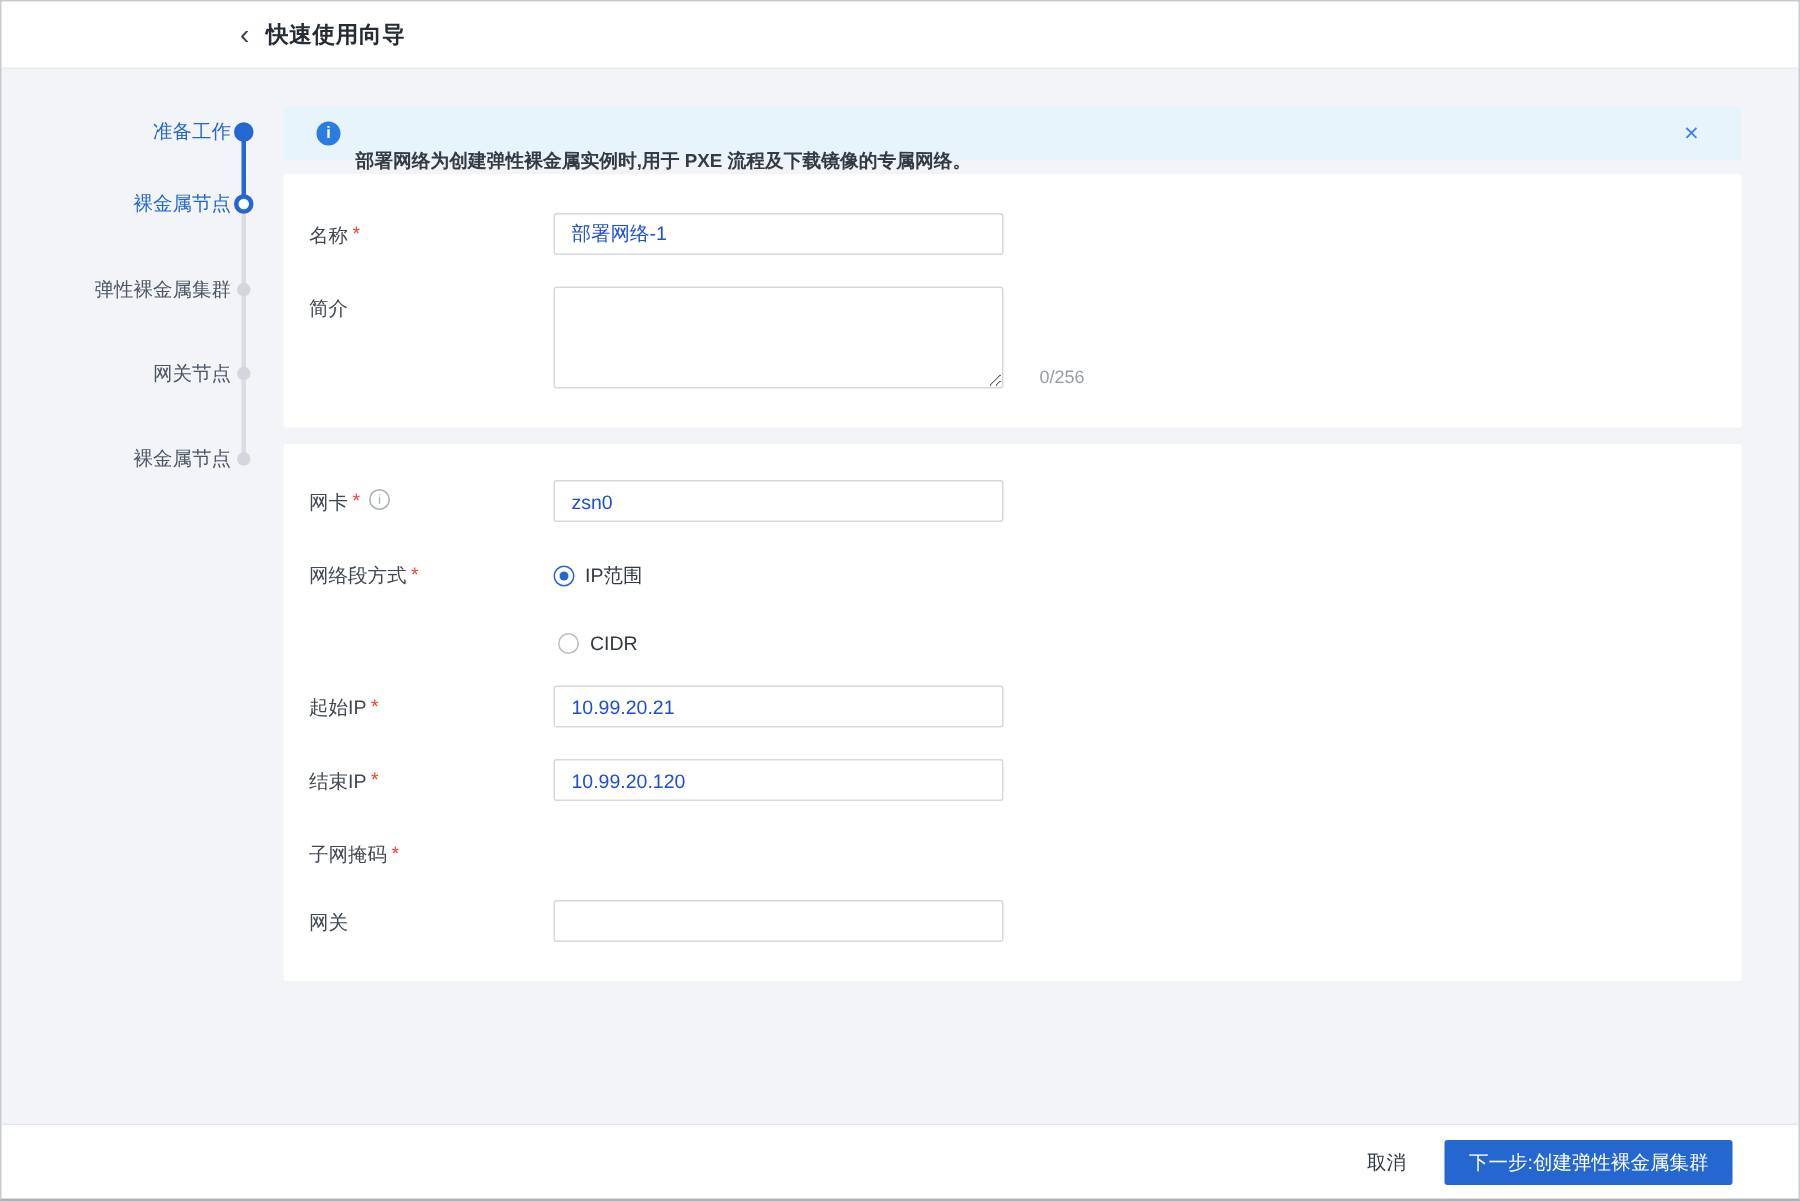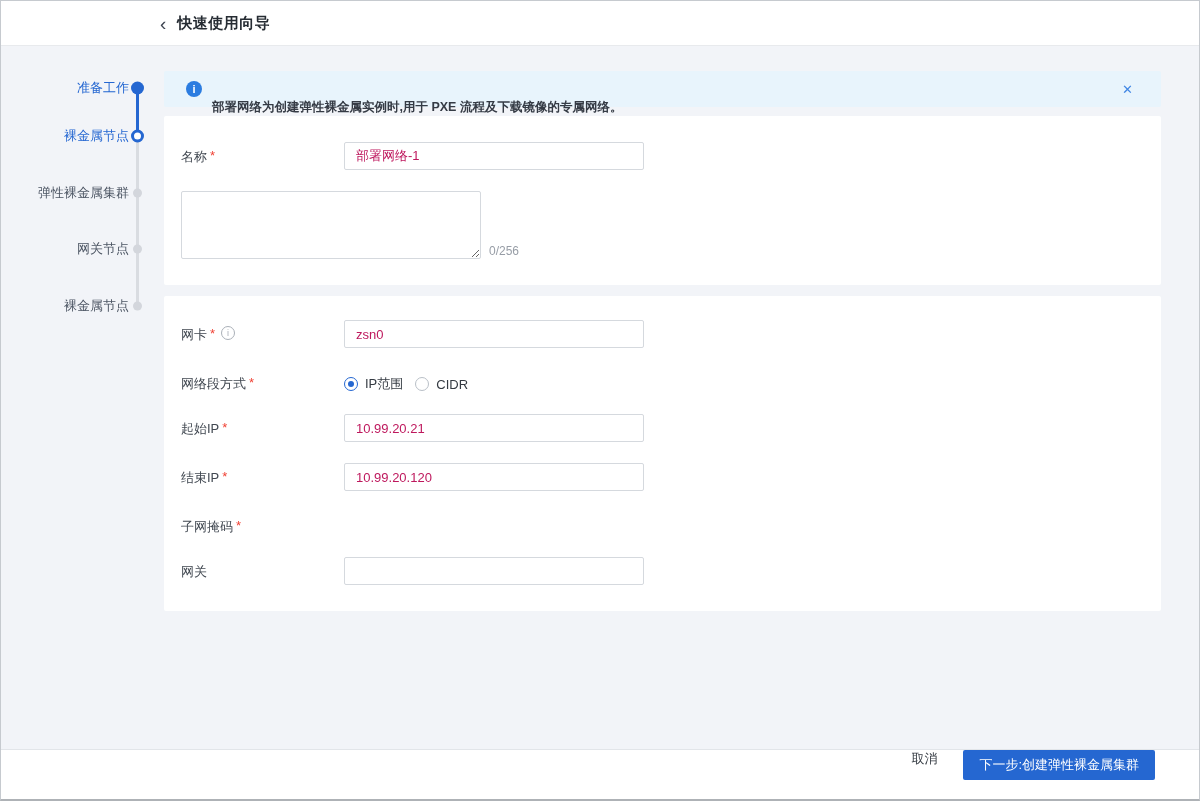--- a/index.html
+++ b/index.html
@@ -33,21 +33,21 @@
   }
   .page-title {
     font-size: 15px;
     color: #262c33;
     font-weight: bold;
     letter-spacing: 0.5px;
   }
   
   .main { flex: 1 1 auto; display: flex; position: relative; }
   
-  .steps { width: 163px; flex: 0 0 163px; position: relative; }
+  .steps { width: 163px; flex: 0 0 163px; position: relative; margin-left: 25px; }
   .connector { position: absolute; width: 3px; left: 135px; }
   .connector-done { top: 42px; height: 48px; background: #2567d1; }
   .connector-rest { top: 90px; height: 170px; background: #d9dce1; }
   .step { position: absolute; left: 0; width: 163px; height: 20px; cursor: pointer; }
   .step-0 { top: 32px; } .step-1 { top: 80px; } .step-2 { top: 137px; }
   .step-3 { top: 193px; } .step-4 { top: 250px; }
   .step-label {
     position: absolute; right: 35px; top: 50%;
     transform: translateY(-50%);
     white-space: nowrap; font-size: 13px; color: #4c5563;
@@ -98,52 +98,52 @@
   .help-icon {
     width: 14px; height: 14px; border-radius: 50%;
     border: 1px solid #aab0b8; color: #aab0b8;
     font-size: 9px; font-style: normal;
     display: inline-flex; align-items: center; justify-content: center;
     margin-left: 6px; cursor: pointer;
   }
   .text-input {
     width: 300px; height: 28px;
     border: 1px solid #d5d9de; border-radius: 2px;
-    padding: 12px 11px; font-size: 13px; color: #be185d;
+    padding: 12px 11px; font-size: 13px; color: #1d4ed8;
     background: #ffffff; outline: none;
     font-family: "Liberation Sans", "DejaVu Sans", sans-serif;
   }
-  .textarea-wrap { display: flex; align-items: flex-end; }
+  .textarea-wrap { display: flex; align-items: flex-end; gap: 16px; }
   .desc-textarea {
     width: 300px; height: 68px;
     border: 1px solid #d5d9de; border-radius: 2px;
     padding: 5px 11px; font-size: 13px; color: #343a42;
     background: #ffffff; outline: none; resize: both;
     font-family: "Liberation Sans", "DejaVu Sans", sans-serif;
   }
   .char-counter { font-size: 12px; color: #979da6; margin-left: 8px; line-height: 1; padding-bottom: 2px; }
   
-  .radio-group { display: flex; align-items: center; padding-top: 6px; gap: 12px; }
+  .radio-group { display: flex; align-items: center; padding-top: 6px; gap: 28px; flex-direction: column; }
   .radio-option { display: flex; align-items: center; cursor: pointer; }
   .radio-circle {
     width: 14px; height: 14px; border-radius: 50%;
     border: 1px solid #b9bfc7; background: #ffffff; position: relative;
   }
   .radio-option.selected .radio-circle { border: 1px solid #2567d1; }
   .radio-option.selected .radio-circle::after {
     content: ""; position: absolute; left: 3px; top: 3px;
     width: 6px; height: 6px; border-radius: 50%; background: #2567d1;
   }
   .radio-label { font-size: 13px; color: #343a42; margin-left: 7px; }
   
   .footer {
     height: 50px; flex: 0 0 50px;
     background: #ffffff;
     border-top: 1px solid #e2e5e9;
-    display: flex; align-items: flex-start; justify-content: flex-end;
+    display: flex; align-items: center; justify-content: flex-end;
     padding-right: 44px; gap: 26px;
   }
   .cancel-button {
     background: none; border: none; font-size: 13px; color: #343a42;
     cursor: pointer; font-family: inherit;
   }
   .next-button {
     background: #2567d1; border: none; border-radius: 2px;
     height: 30px; padding: 0 16px;
     color: #ffffff; font-size: 13px; cursor: pointer;
@@ -196,20 +196,23 @@
 
     <div class="card card-1">
       <div class="form-row">
         <div class="form-label">
           <span>名称</span>
           <span class="required-mark">*</span>
         </div>
         <input class="text-input" type="text" value="部署网络-1" style="">
       </div>
       <div class="form-row">
+        <div class="form-label">
+          <span>简介</span>
+        </div>
         <div class="textarea-wrap">
           <textarea class="desc-textarea" style=""></textarea>
           <span class="char-counter">0/256</span>
         </div>
       </div>
     </div>
 
     <div class="card card-2">
       <div class="form-row">
         <div class="form-label">

